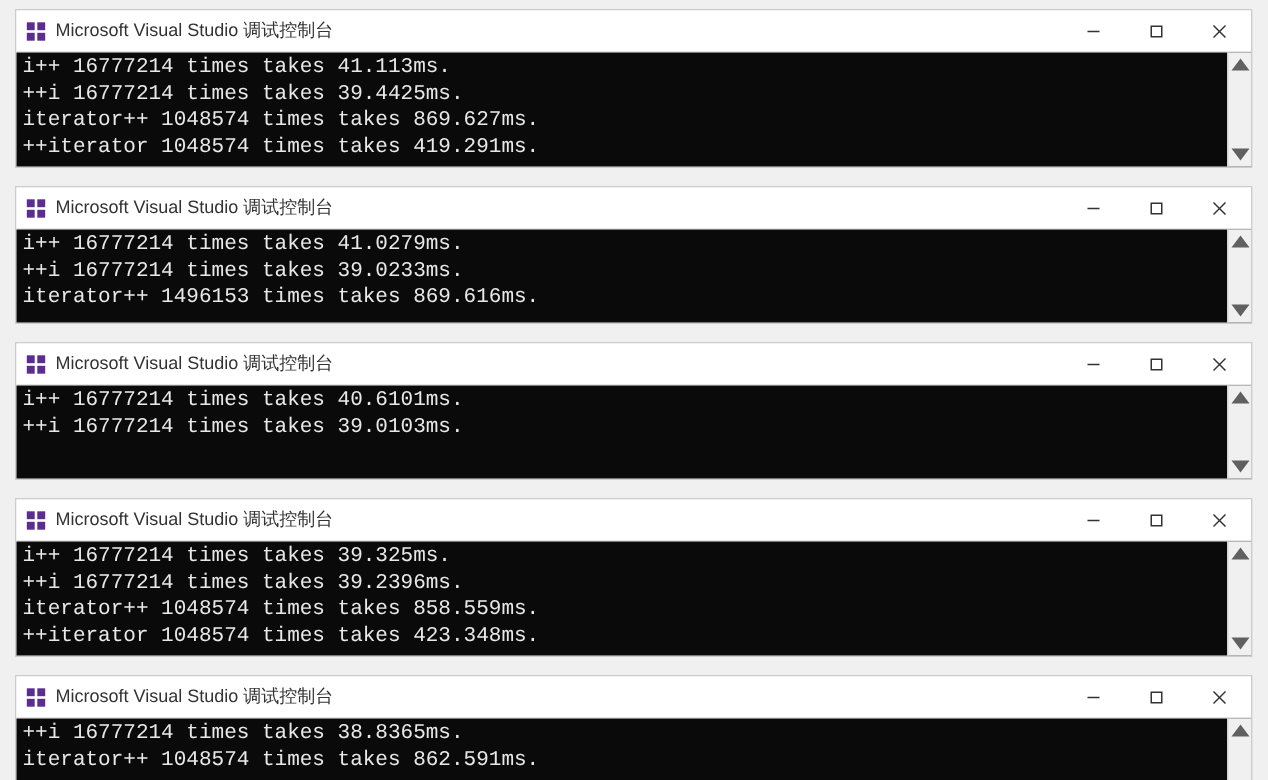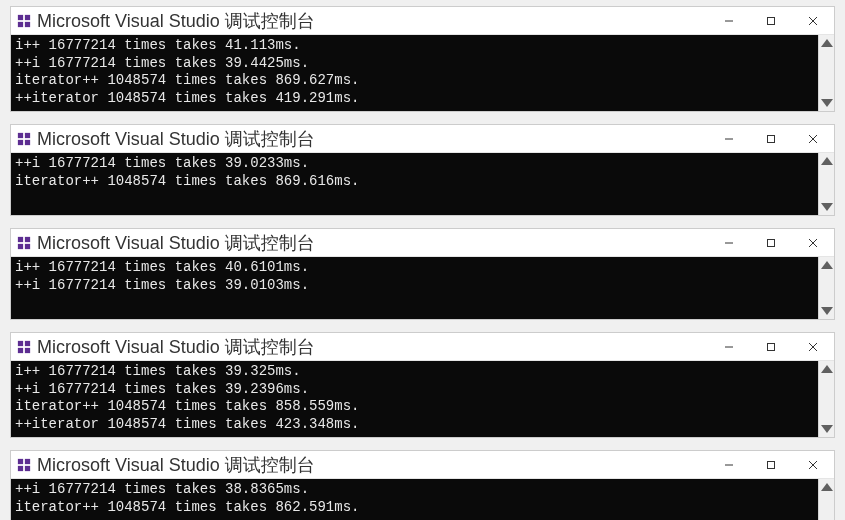--- a/index.html
+++ b/index.html
@@ -37,21 +37,21 @@
       width: 14px;
       height: 14px;
       display: inline-block;
       position: relative;
     }
     .app-icon svg {
       width: 14px;
       height: 14px;
     }
     .title-text {
-      font-size: 18px;
+      font-size: 12px;
       color: #333;
     }
     .window-controls {
       display: flex;
       align-items: stretch;
       height: 100%;
     }
     .win-btn {
       width: 42px;
       display: flex;
@@ -190,22 +190,23 @@
         <div class="win-btn">
           <svg viewBox="0 0 10 10">
               <line x1="1" y1="1" x2="9" y2="9" stroke="#333" stroke-width="1"></line>
               <line x1="9" y1="1" x2="1" y2="9" stroke="#333" stroke-width="1"></line>
             </svg>
         </div>
       </div>
     </div>
     <div class="console">
       <div class="console-lines">
+          <div class="console-line">i++ 16777214 times takes 41.0279ms.</div>
           <div class="console-line">++i 16777214 times takes 39.0233ms.</div>
-          <div class="console-line">iterator++ 1048574 times takes 869.616ms.</div>
+          <div class="console-line">iterator++ 1496153 times takes 869.616ms.</div>
         </div>
       <div class="scrollbar">
         <div class="scroll-arrow">
           <svg viewBox="0 0 8 8">
               <polygon points="4,2 7,6 1,6" fill="#606060"></polygon>
             </svg>
         </div>
         <div class="scroll-track"></div>
         <div class="scroll-arrow">
           <svg viewBox="0 0 8 8">

